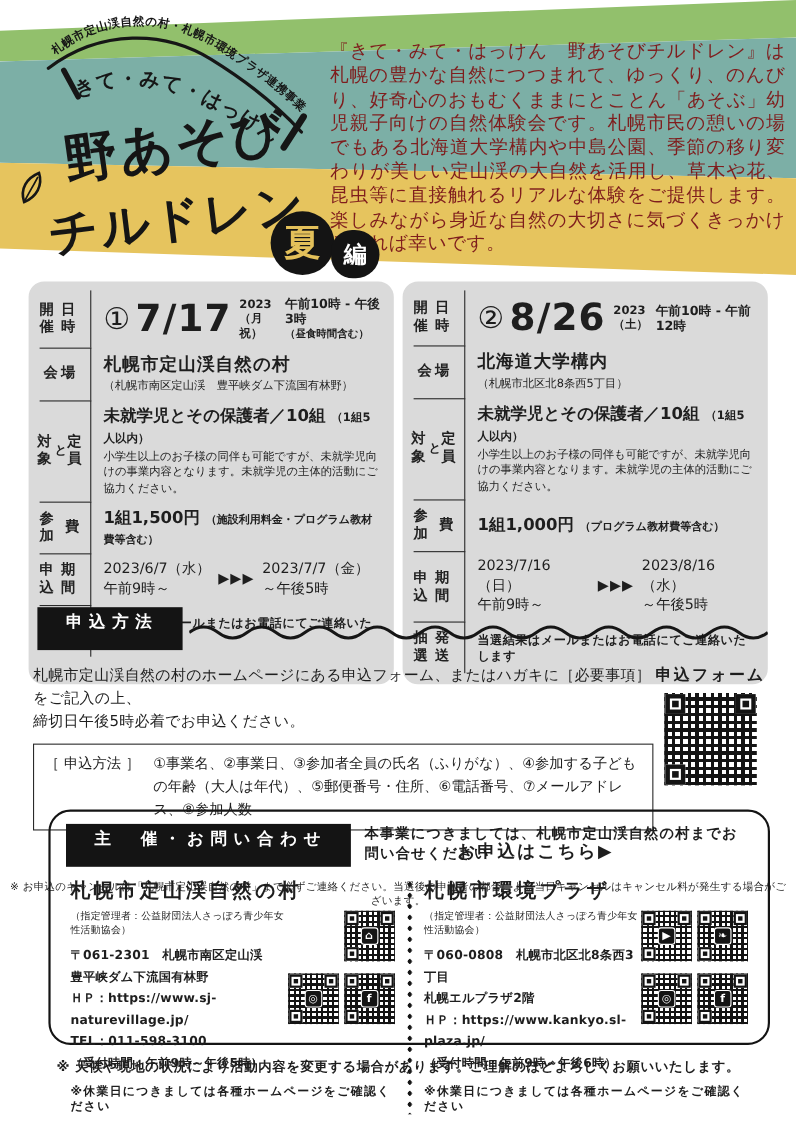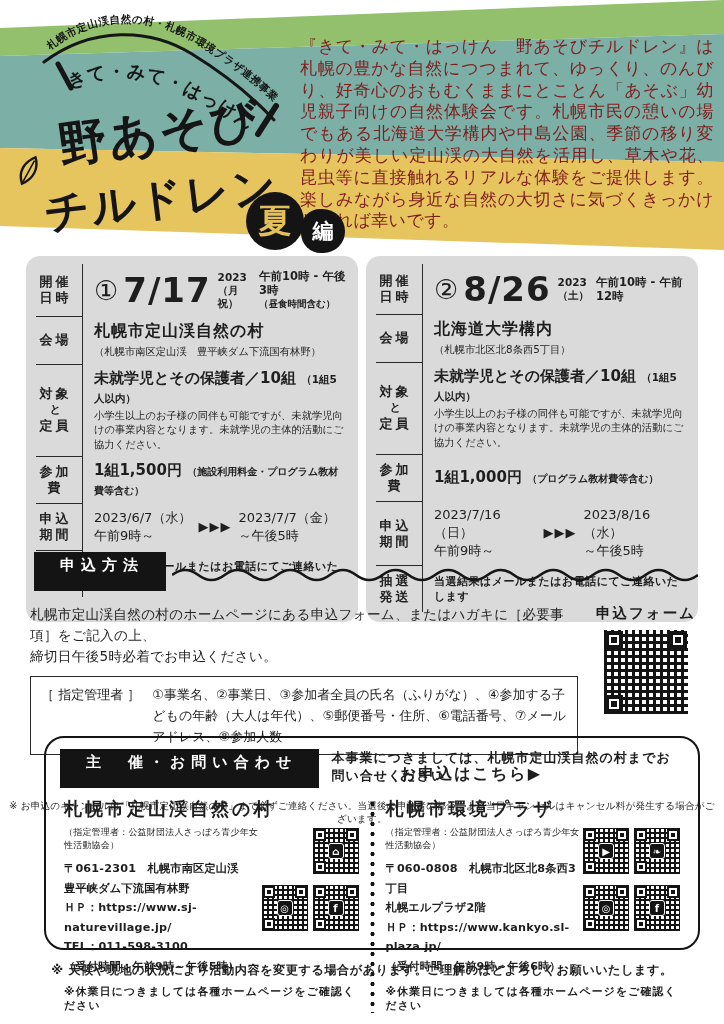--- a/index.html
+++ b/index.html
@@ -31,21 +31,21 @@
 
   .description { position:absolute; left:300px; top:36px; width:414px; font-size:17px;
                  line-height:21.8px; letter-spacing:0.4px; font-weight:500; color:#7f1d1d;
                  text-align:justify; z-index:4;font-family:Liberation Serif, serif; }
 
   
   .events { position:absolute; left:26px; top:256px; width:672px; display:flex; gap:8px; }
   .ev-card { flex:1; background:#dadada; border-radius:14px; padding:8px 10px 10px 10px; }
   .ev-row { display:flex; }
   .ev-lbl { width:47px; border-right:1.6px solid #2a2a2a; padding:7px 7px 7px 0;
-            display:flex; flex-direction:column; justify-content:center; align-items:center;
+            display:flex; flex-direction:row; justify-content:center; align-items:center;
             font-weight:700; font-size:13px; line-height:16px; letter-spacing:3px; color:#222; }
   .ev-row + .ev-row .ev-lbl { border-top:1.4px solid #2a2a2a; }
   .ev-lbl .mid { font-size:11px; letter-spacing:0; }
   .ev-val { flex:1; padding:5px 2px 5px 11px; display:flex; flex-direction:column; justify-content:center; }
 
   .ev-dateline { display:flex; align-items:center; gap:5px; }
   .ev-no   { font-size:27px; font-weight:500; }
   .ev-date { font-size:34px; font-weight:700; letter-spacing:1px; }
   .ev-ymd  { display:flex; flex-direction:column; font-size:10.5px; line-height:13px; font-weight:600; padding:0 2px; }
   .ev-timeblock { display:flex; flex-direction:column; font-size:11.5px; font-weight:700; line-height:14px; }
@@ -68,21 +68,21 @@
   .wave { flex:1; height:20px; margin-left:6px; }
   .apply-body { display:flex; margin:13px 26px 0 30px; }
   .apply-left { flex:1; }
   .apply-intro { font-size:13.6px; line-height:21px; letter-spacing:0.3px; font-weight:500; }
   .req-box { border:1.5px solid #2a2a2a; margin-top:9px; padding:7px 10px; display:flex;
              font-size:13px; line-height:21px; font-weight:500; }
   .req-label { white-space:nowrap; margin-right:12px; }
   .req-items { flex:1; }
   .apply-cta { text-align:right; font-size:16px; font-weight:800; letter-spacing:2px;
                margin:9px 36px 0 0; }
-  .apply-right { width:104px; margin-left:16px; text-align:center; }
+  .apply-right { width:104px; margin-left:0; text-align:center; }
   .form-label { font-size:14.5px; font-weight:700; letter-spacing:2px; white-space:nowrap; }
   .cancel-note { margin:15px 6px 0 6px; font-size:9.6px; letter-spacing:0.2px; text-align:center;
                  font-weight:500; }
 
   
   .qr { position:relative; background:#fff;
         background-image:repeating-linear-gradient(0deg,#141414 0 2px,transparent 2px 5px),
                          repeating-linear-gradient(90deg,#141414 0 2px,#ffffff 2px 5px); }
   .qr-sm { width:46px; height:46px; }
   .qr-lg { width:84px; height:84px; margin:7px auto 0 auto;
@@ -338,21 +338,21 @@
         <path d="M0 13 Q13 3 26 13 T52 13 T78 13 T104 13 T130 13 T156 13 T182 13 T208 13 T234 13 T260 13 T286 13 T312 13 T338 13 T364 13 T390 13 T416 13 T442 13 T468 13 T494 13 T520 13" stroke="#161616" stroke-width="2.6" fill="none"></path>
       </svg>
     </div>
     <div class="apply-body">
       <div class="apply-left">
         <div class="apply-intro">
           <div>札幌市定山渓自然の村のホームページにある申込フォーム、またはハガキに［必要事項］をご記入の上、</div>
           <div>締切日午後5時必着でお申込ください。</div>
         </div>
         <div class="req-box">
-          <span class="req-label">［ 指定管理者 ］</span>
+          <span class="req-label">［ 申込方法 ］</span>
           <span class="req-items">①事業名、②事業日、③参加者全員の氏名（ふりがな）、④参加する子どもの年齢（大人は年代）、⑤郵便番号・住所、⑥電話番号、⑦メールアドレス、⑧参加人数</span>
         </div>
         <div class="apply-cta">お申込はこちら▶</div>
       </div>
       <div class="apply-right">
         <div class="form-label">申込フォーム</div>
         <div class="qr qr-lg">
           <i class="qf qf-tl"></i>
             <i class="qf qf-tr"></i>
             <i class="qf qf-bl"></i>

